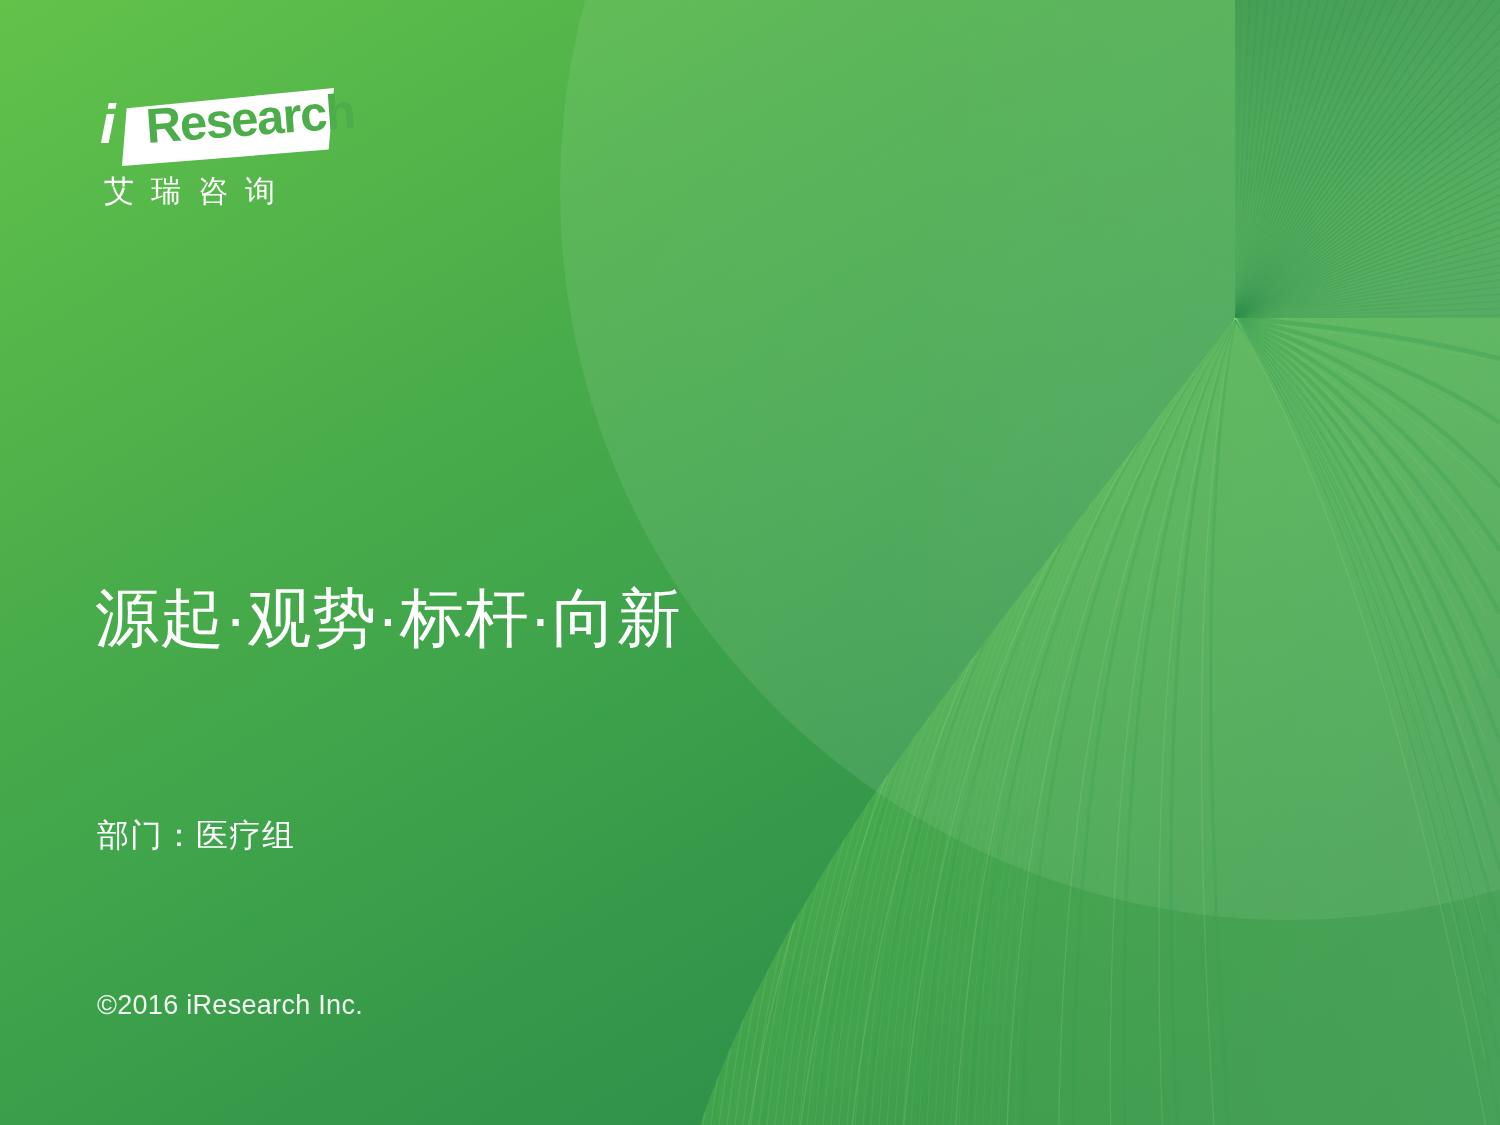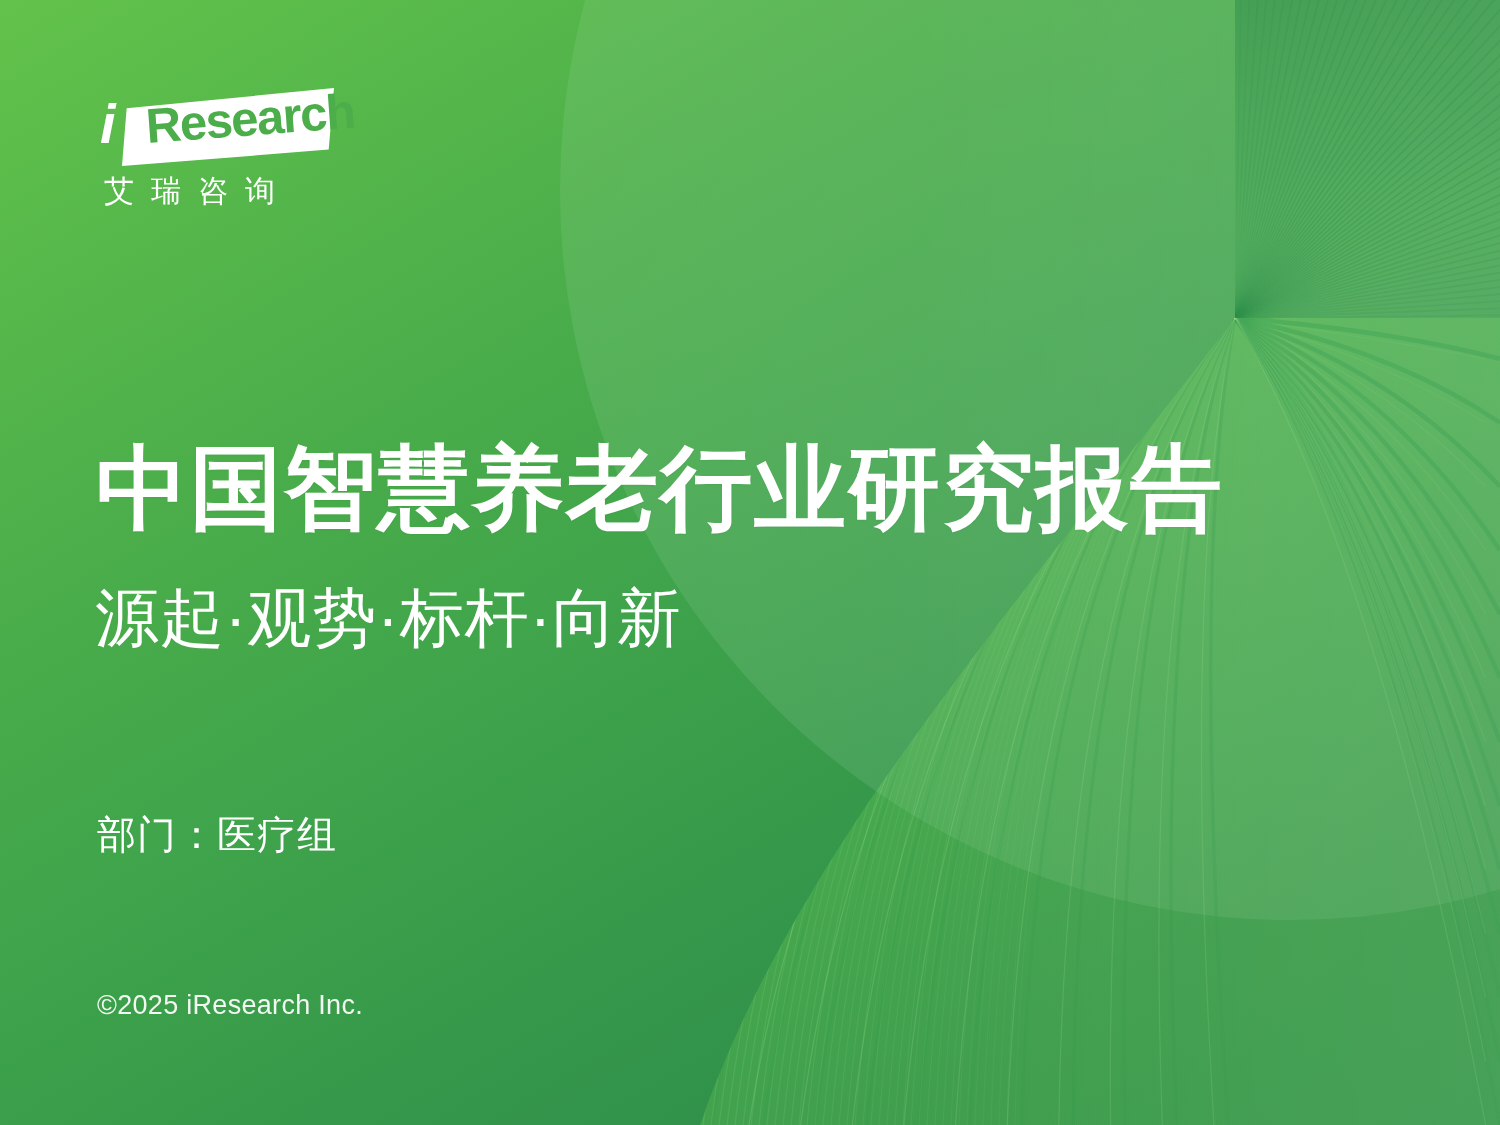--- a/index.html
+++ b/index.html
@@ -133,21 +133,21 @@
     font-weight: 400;
     color: #ffffff;
     letter-spacing: 1px;
     white-space: nowrap;
   }
 
   .dept {
     position: absolute;
     left: 97px;
     top: 814px;
-    font-size: 39px;
+    font-size: 32px;
     line-height: 42px;
     font-weight: 400;
     color: #ffffff;
     letter-spacing: 1px;
     white-space: nowrap;
   }
 
   .copyright {
     position: absolute;
     left: 97px;
@@ -383,19 +383,18 @@
 
   <div class="logo-block">
     <div class="logo-mark">
       <div class="logo-plate"></div>
       <span class="logo-i">i</span>
       <span class="logo-word">Research</span>
     </div>
     <div class="logo-cn">艾瑞咨询</div>
   </div>
 
-  <h1 class="title-main">中国智慧养老行业研究报告</h1>
   <h2 class="title-sub">源起·观势·标杆·向新</h2>
 
   <div class="dept">部门：医疗组</div>
-  <div class="copyright">©2025 iResearch Inc.</div>
+  <div class="copyright">©2016 iResearch Inc.</div>
 
 </div>
 
 </body></html>

